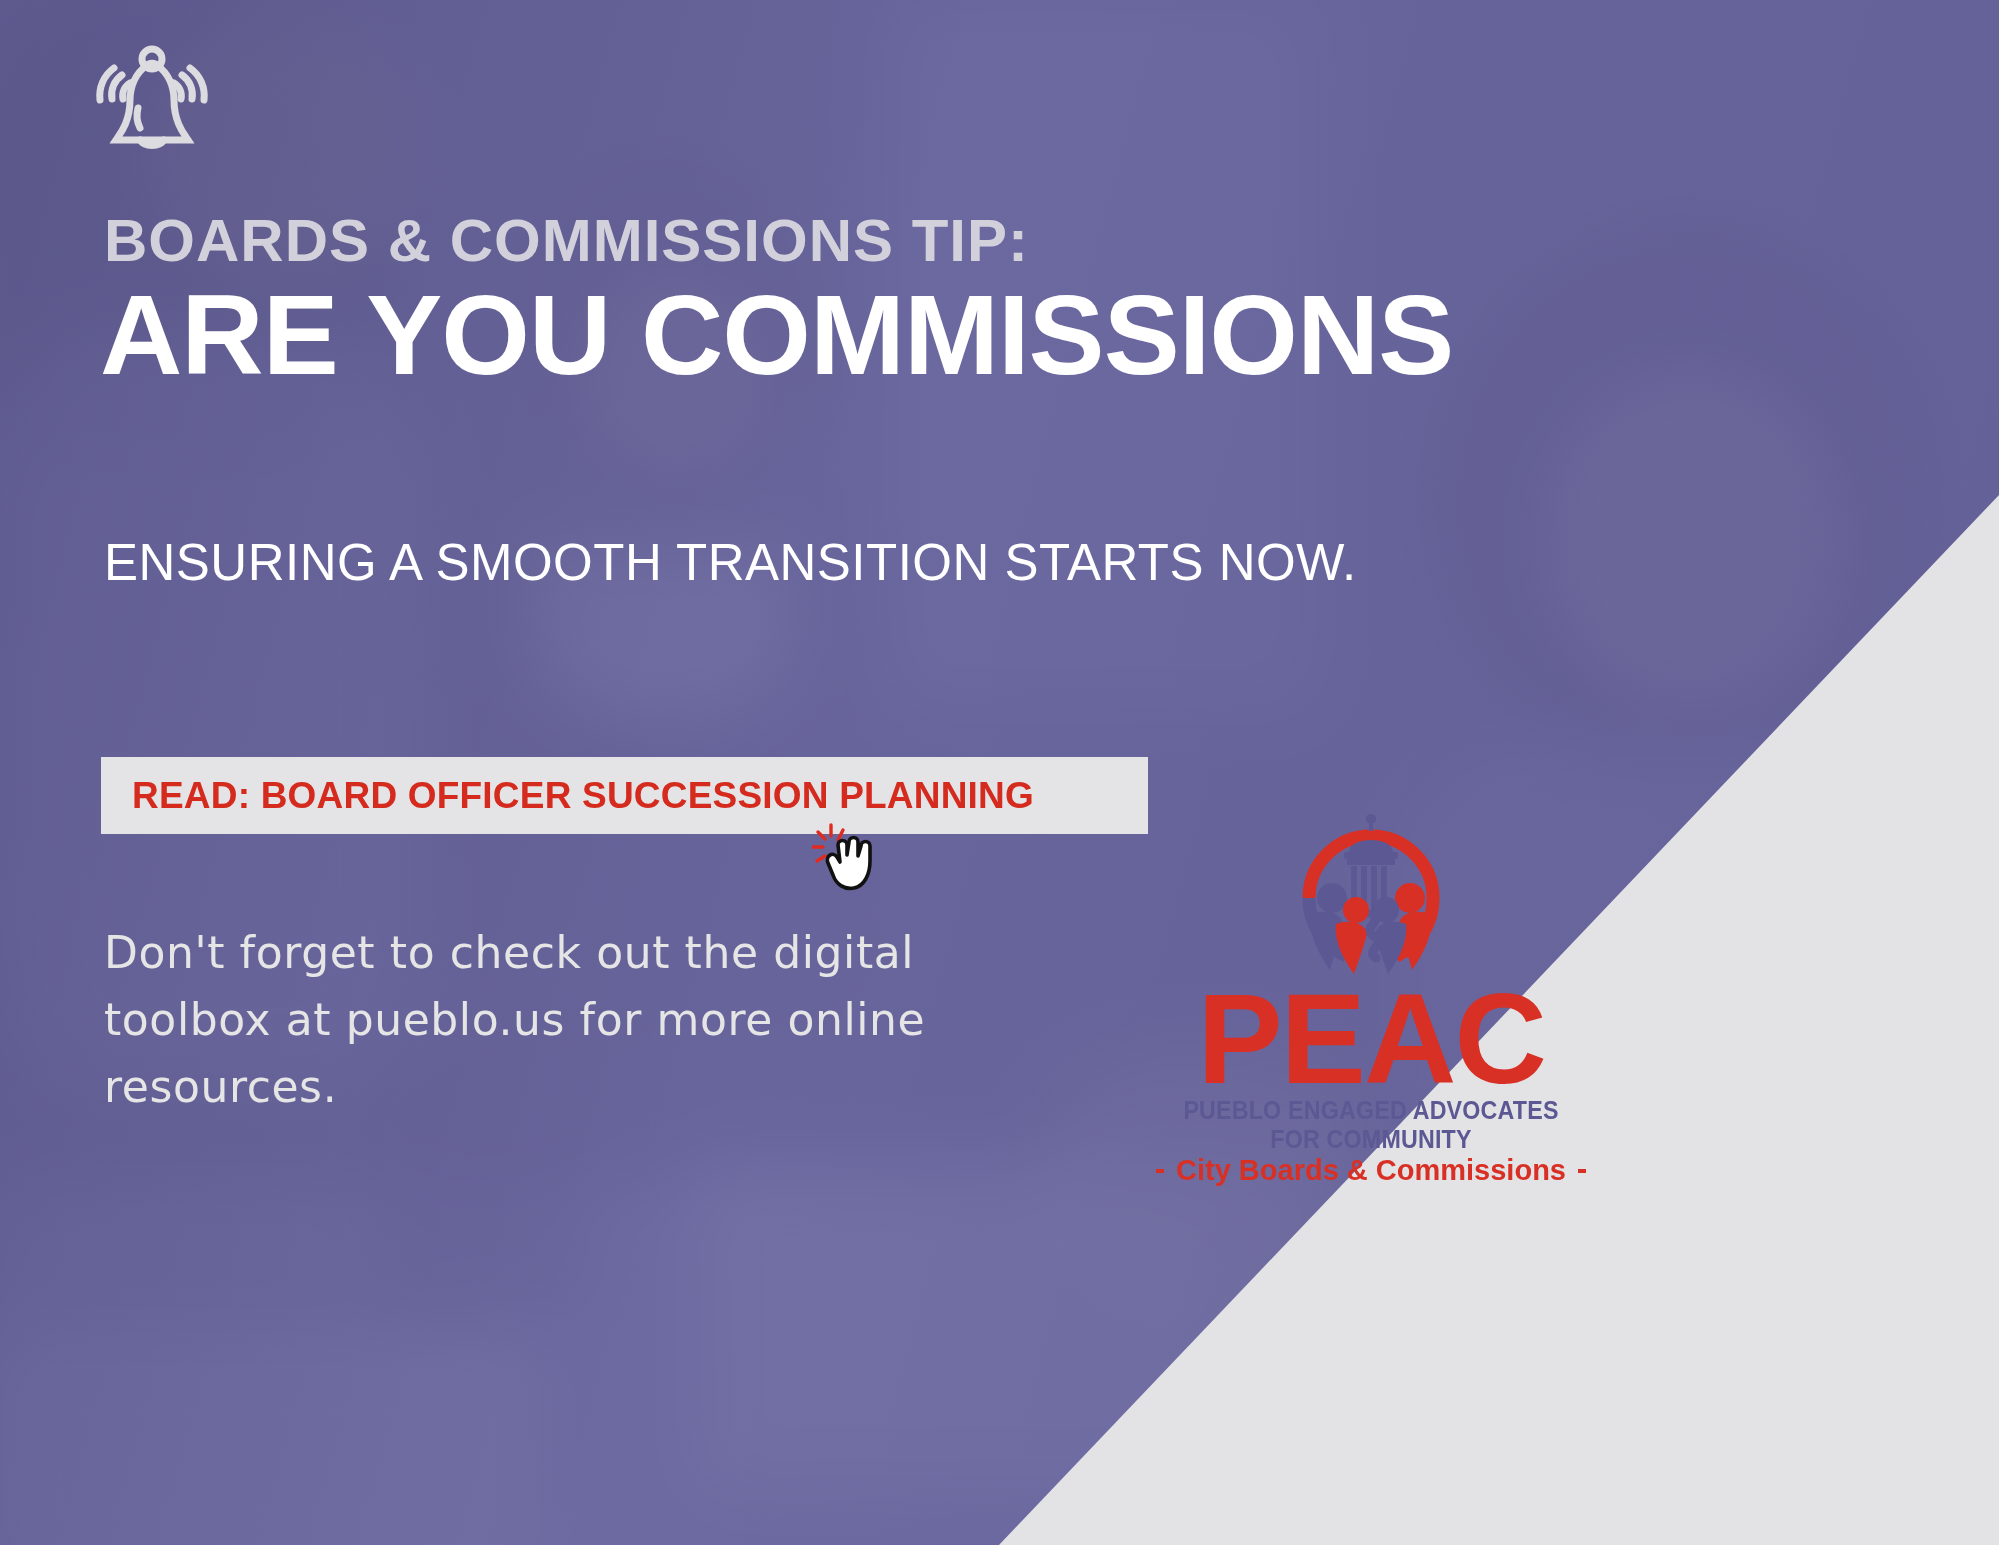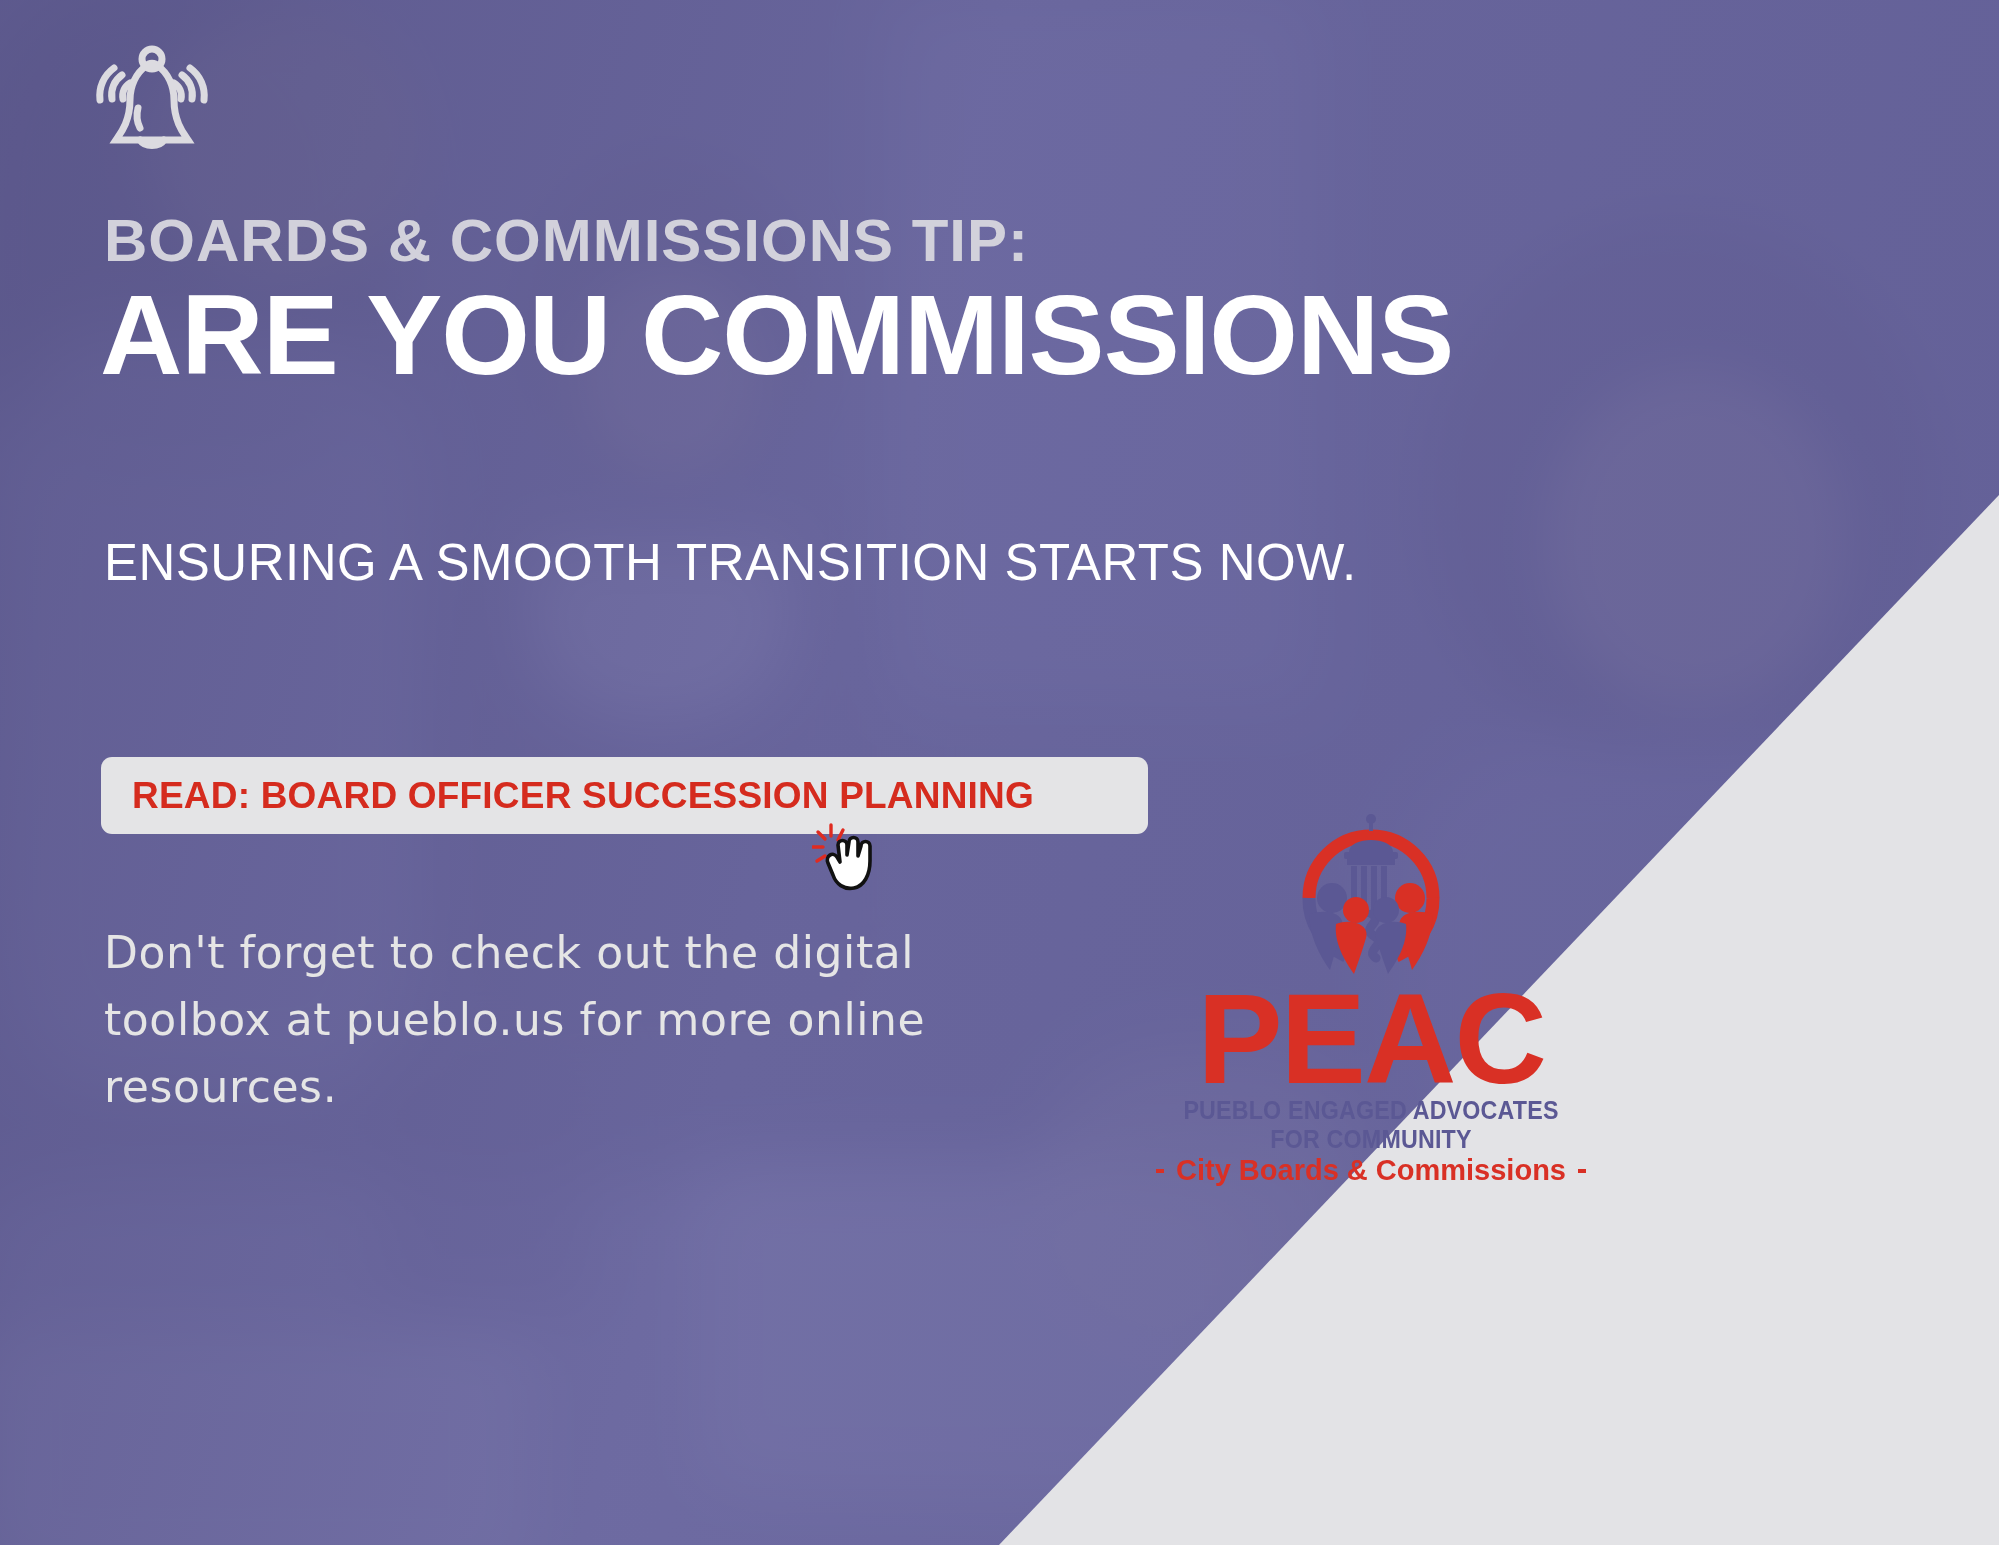--- a/index.html
+++ b/index.html
@@ -40,21 +40,21 @@
   .subhead{position:absolute;left:104px;top:533px;
     font-size:51px;font-weight:400;color:#ffffff;letter-spacing:.5px;
     white-space:nowrap;}
 
   .more-res{position:absolute;left:104px;top:683px;
     font-size:48px;color:#ffffff;letter-spacing:1.5px;
     font-family:"DejaVu Sans", sans-serif;font-weight:400;}
 
   
   .cta{position:absolute;left:101px;top:757px;width:1047px;height:77px;
-    background:#e4e4e6;display:flex;align-items:center;border-radius:11px;}
+    background:#e4e4e6;display:flex;align-items:center;}
   .cta-label{padding-left:31px;font-size:37px;font-weight:700;
     color:#d52b1e;letter-spacing:.2px;white-space:nowrap;
     font-family:"Liberation Sans", sans-serif;}
 
   .cursor{position:absolute;left:812px;top:820px;width:74px;height:72px;}
 
   .body-copy{position:absolute;left:104px;top:920px;width:880px;
     font-size:44px;line-height:1.52;color:#e5e5e5;
     font-family:"DejaVu Sans", sans-serif;font-weight:400;letter-spacing:.6px;}
 

